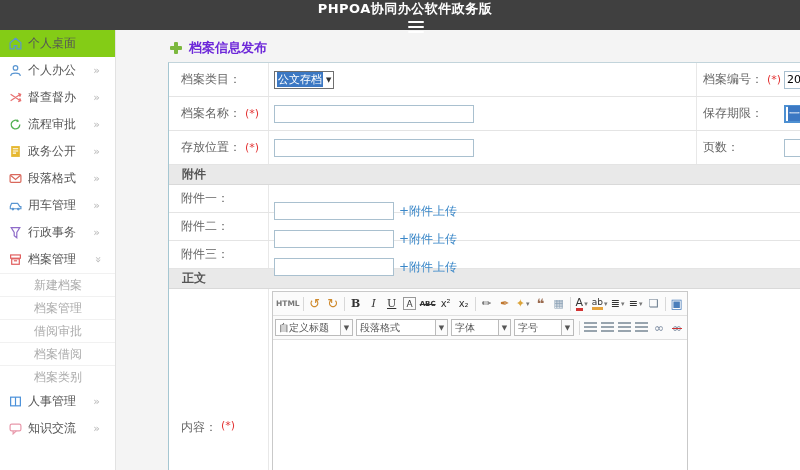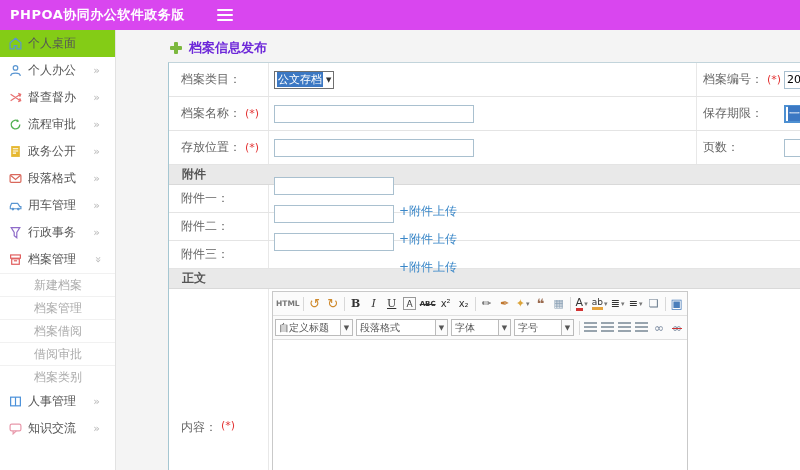--- a/index.html
+++ b/index.html
@@ -1,20 +1,20 @@
 <!DOCTYPE html>
 <html><head>
 <meta charset="utf-8">
 <style>
   * { margin:0; padding:0; box-sizing:border-box; }
   html,body { width:800px; height:470px; overflow:hidden; }
   body { font-family:"DejaVu Sans","Liberation Sans",sans-serif; background:#f4f4f4; position:relative; font-size:12px; }
 
   
-  .header { position:absolute; top:0; left:0; right:0; height:30px; background:#d946ef; color:#fff; display:flex; align-items:center; z-index:5; }
+  .header { position:absolute; top:0; left:0; right:0; height:30px; background:#404040; color:#fff; display:flex; align-items:center; z-index:5;flex-direction:column; }
   .app-title { font-size:13px; font-weight:bold; margin-left:10px; letter-spacing:.5px; }
   .burger { margin-left:32px; width:16px; cursor:pointer; }
   .burger i { display:block; height:2px; background:#fff; margin:3px 0; border-radius:1px; }
 
   
   .sidebar { position:absolute; top:30px; left:0; width:116px; bottom:0; background:#fff; border-right:1px solid #e2e2e2; }
   .sitem { height:27px; display:flex; align-items:center; padding-left:9px; color:#555; position:relative; cursor:pointer; }
   .sitem.active { background:#84cc16; }
   .sitem svg { margin-right:6px; flex:none; }
   .chev { position:absolute; right:15px; color:#b8b8b8; font-size:11px; }
@@ -26,21 +26,21 @@
   .page-title { position:absolute; left:54px; top:9px; font-size:13px; font-weight:bold; color:#6d28d9; display:flex; align-items:center; }
   .plus { width:12px; height:12px; position:relative; margin-right:7px; }
   .plus::before { content:''; position:absolute; left:0; top:4px; width:12px; height:4px; background:#7cb83e; border-radius:1px; }
   .plus::after { content:''; position:absolute; left:4px; top:0; width:4px; height:12px; background:#7cb83e; border-radius:1px; }
 
   
   .form { position:absolute; left:52px; top:32px; width:662px; background:#fff; border:1px solid #c2d4db; border-left-color:#a5c6d1; color:#666; }
   .frow { display:flex; align-items:center; border-bottom:1px solid #e4e4e4; height:34px; }
   .frow.h28 { height:28px; }
   .lc { width:100px; flex:none; align-self:stretch; display:flex; align-items:center; padding-left:12px; border-right:1px solid #e8e8e8; }
-  .fc { width:427px; flex:none; padding-left:5px; display:flex; align-items:flex-start; }
+  .fc { width:427px; flex:none; padding-left:5px; display:flex; align-items:flex-end; }
   .lc2 { width:85px; flex:none; align-self:stretch; display:flex; align-items:center; padding-left:6px; border-left:1px solid #e8e8e8; }
   .fc2 { flex:1; padding-left:3px; display:flex; align-items:center; }
   .sechead { height:20px; background:#e9e9e9; border-bottom:1px solid #d9d9d9; display:flex; align-items:center; padding-left:13px; font-weight:bold; color:#555; }
   .req { color:#e33333; margin-left:4px; font-size:11px; }
   .inp { height:18px; border:1px solid #a9c0cf; font-size:11px; padding:0 2px; background:#fff; font-family:inherit; }
   .w200 { width:200px; } .w120 { width:120px; } .w70 { width:70px; }
   .sel { height:18px; border:1px solid #6f6f6f; display:inline-flex; align-items:center; font-size:11px; padding:0 2px; background:#fff; cursor:pointer; }
   .sel .selval { background:#3c78c3; color:#fff; padding:0 1px; }
   .sel .selarr { font-size:7px; color:#333; margin-left:3px; }
   .sel.focus { border:2px solid #4d90d2; }
@@ -160,22 +160,22 @@
     <svg width="13" height="13" viewBox="0 0 12 12">
         <rect x="1.5" y="1.8" width="9" height="3" fill="none" stroke="#e05c5c" stroke-width="1.1"></rect>
         <rect x="2.5" y="5.4" width="7" height="5" fill="none" stroke="#e05c5c" stroke-width="1.1"></rect>
         <path d="M4.5 7.2 H7.5" stroke="#e05c5c" stroke-width="1.1"></path>
       </svg>
     <span class="lbl">档案管理</span>
     <span class="chev down">»</span>
   </div>
   <div class="subitem">新建档案</div>
   <div class="subitem">档案管理</div>
+  <div class="subitem">借阅审批</div>
   <div class="subitem">档案借阅</div>
-  <div class="subitem">借阅审批</div>
   <div class="subitem">档案类别</div>
   <div class="sitem">
     <svg width="13" height="13" viewBox="0 0 12 12">
         <rect x="1.5" y="2" width="9" height="8" fill="none" stroke="#4a90d9" stroke-width="1.1"></rect>
         <path d="M6 2 V10" stroke="#4a90d9" stroke-width="1.1"></path>
       </svg>
     <span class="lbl">人事管理</span>
     <span class="chev">»</span>
   </div>
   <div class="sitem">

